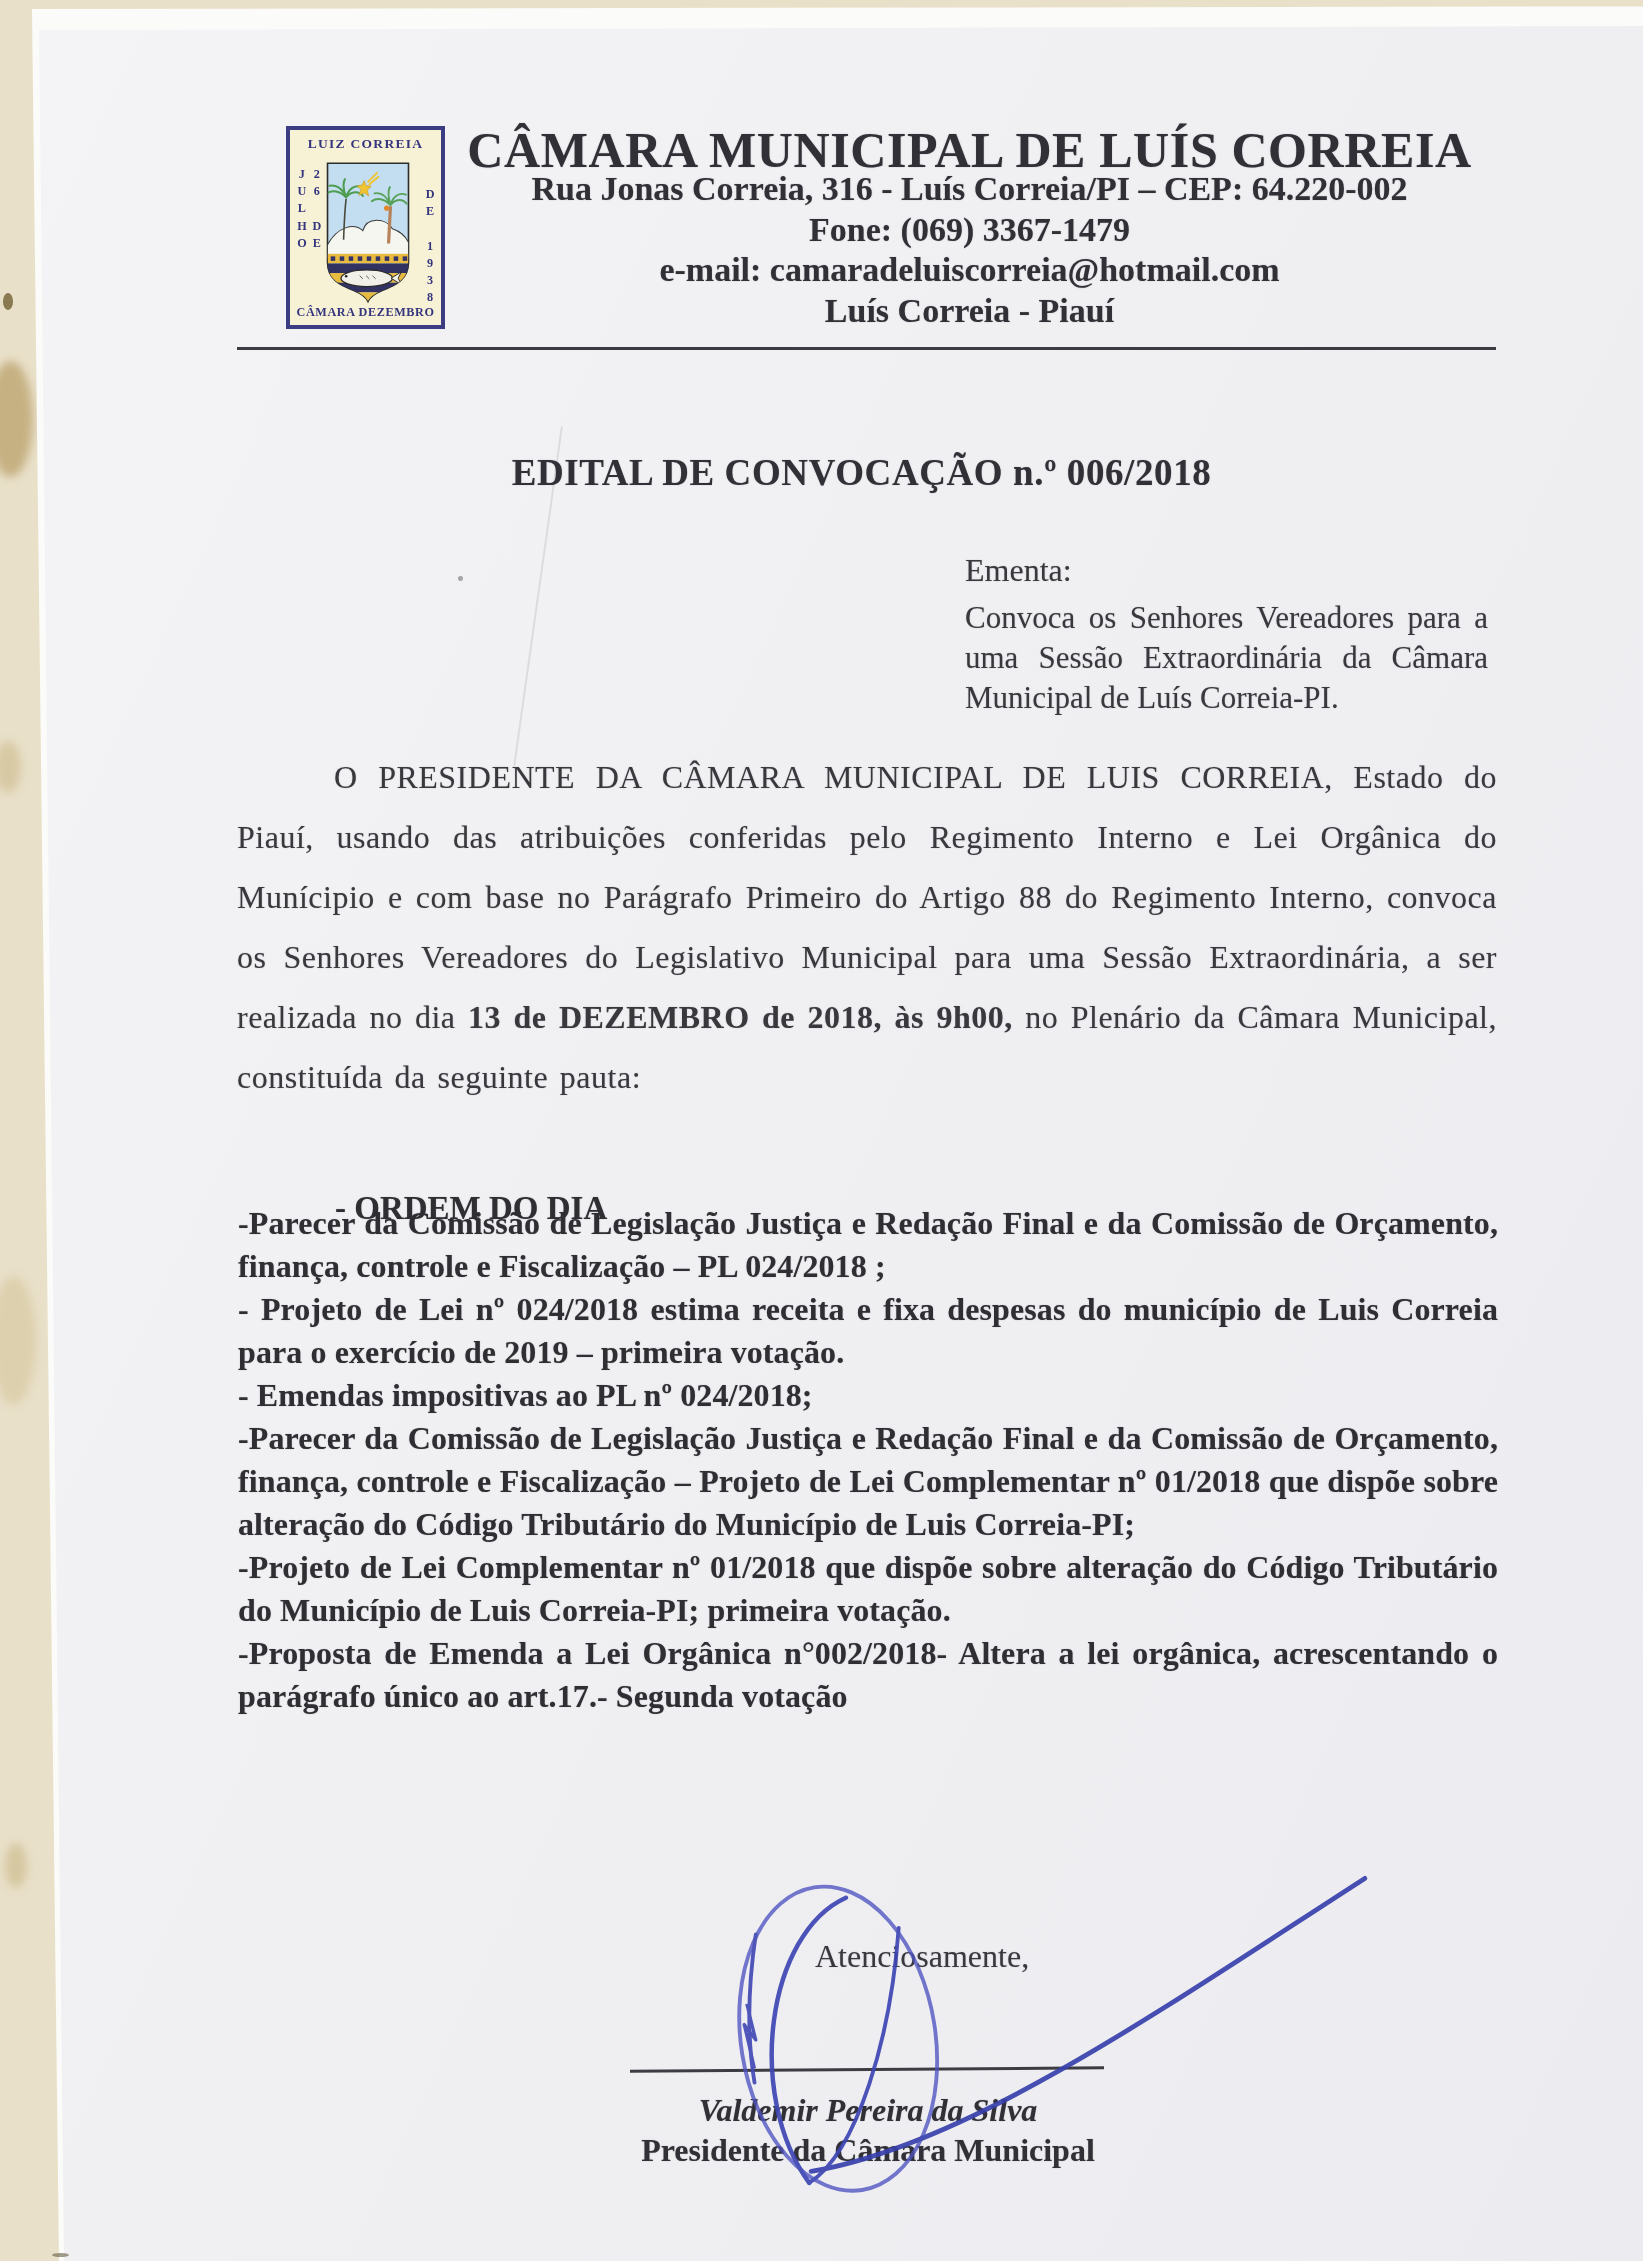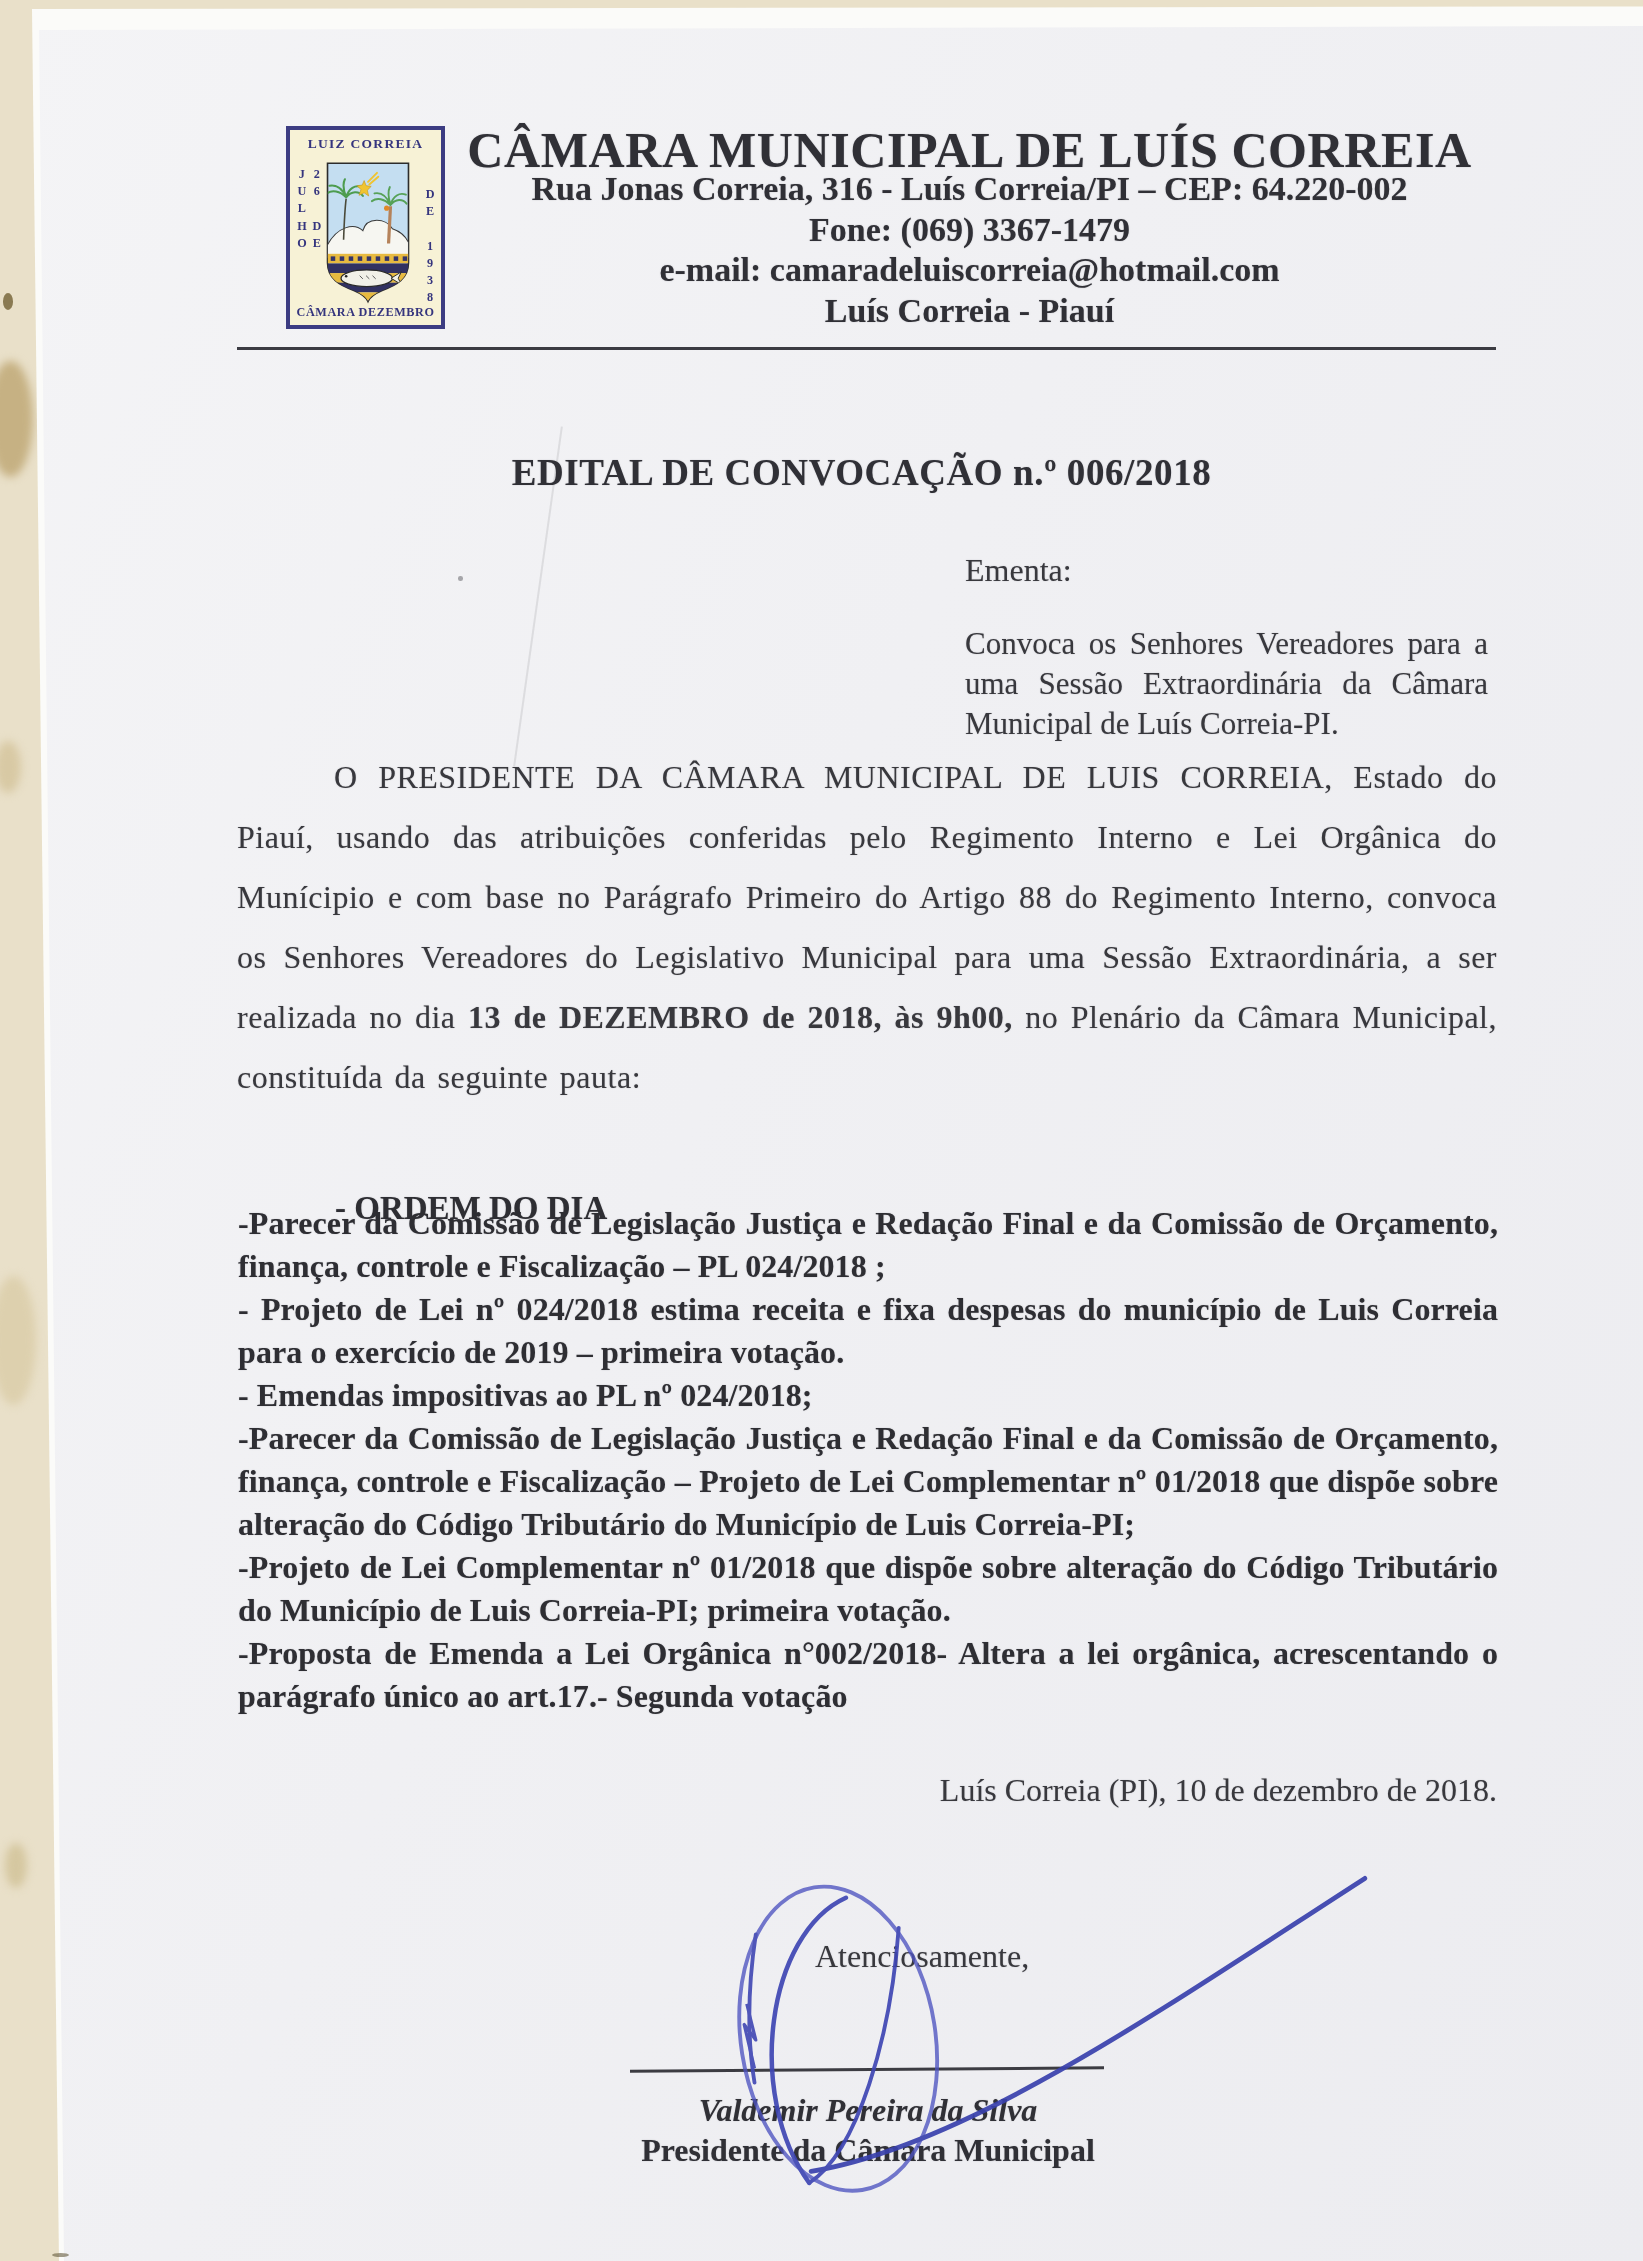--- a/index.html
+++ b/index.html
@@ -48,21 +48,21 @@
   .org-address { top:54px; font-size:34px; }
   .org-phone { top:95px; font-size:34px; }
   .org-email { top:135px; font-size:34px; }
   .org-city { top:176px; font-size:34px; }
   .header-rule { position:absolute; left:237px; top:347px; width:1259px; height:3.2px; background:#3b3b42; }
   
   .doc-title { position:absolute; left:217px; top:451px; width:1289px; text-align:center;
     font-size:37px; font-weight:bold; letter-spacing:0.6px; color:#303036;
     text-shadow:0 0 1.3px rgba(60,60,70,.35); }
   .ementa-label { position:absolute; left:965px; top:552px; font-size:32px; }
-  .ementa-text { position:absolute; left:965px; top:624px; width:523px;
+  .ementa-text { position:absolute; left:965px; top:598px; width:523px;
     font-size:31px; line-height:40px; text-align:justify; }
   .body-par { position:absolute; left:237px; top:747px; width:1260px;
     font-size:32px; line-height:60px; text-align:justify; text-indent:97px;
     letter-spacing:0.5px; word-spacing:3.2px; }
   .ordem-title { position:absolute; left:335px; top:1146px; font-size:33px; font-weight:bold; color:#2e2e33;margin-top:44px; }
   .ordem-list { position:absolute; left:238px; top:1202px; width:1260px;
     font-size:32px; font-weight:bold; line-height:43px; color:#2e2e33; letter-spacing:0.1px; }
   .ordem-list .list-item { text-align:justify; }
   .date-line { position:absolute; left:838px; top:1772px; width:659px; text-align:right; font-size:32px; }
   .closing { position:absolute; left:815px; top:1938px; font-size:32px; }
@@ -173,21 +173,20 @@
   <div class="ordem-title scan-text">- ORDEM DO DIA</div>
   <div class="ordem-list scan-text">
     <div class="list-item">-Parecer da Comissão de Legislação Justiça e Redação Final e da Comissão de Orçamento, finança, controle e Fiscalização – PL 024/2018 ;</div>
     <div class="list-item">- Projeto de Lei nº 024/2018 estima receita e fixa despesas do município de Luis Correia para o exercício de 2019 – primeira votação.</div>
     <div class="list-item">- Emendas impositivas ao PL nº 024/2018;</div>
     <div class="list-item">-Parecer da Comissão de Legislação Justiça e Redação Final e da Comissão de Orçamento, finança, controle e Fiscalização – Projeto de Lei Complementar nº 01/2018 que dispõe sobre alteração do Código Tributário do Município de Luis Correia-PI;</div>
     <div class="list-item">-Projeto de Lei Complementar nº 01/2018 que dispõe sobre alteração do Código Tributário do Município de Luis Correia-PI; primeira votação.</div>
     <div class="list-item">-Proposta de Emenda a Lei Orgânica n°002/2018- Altera a lei orgânica, acrescentando o parágrafo único ao art.17.- Segunda votação</div>
   </div>
 
-  <div class="date-line scan-text">Luís Correia (PI), 10 de dezembro de 2018.</div>
   <div class="closing scan-text">Atenciosamente,</div>
 
   <svg class="sig-svg" width="773" height="412" viewBox="0 0 1200 640">
     <ellipse cx="250" cy="304" rx="151" ry="238" transform="rotate(-9 250 304)" fill="none" stroke="#4d53c0" stroke-width="6" opacity=".85"></ellipse>
     <path d="M262,85 C140,140 105,390 205,528" fill="none" stroke="#3f46b4" stroke-width="7" stroke-linecap="round"></path>
     <path d="M205,528 C280,480 332,300 344,132" fill="none" stroke="#3f46b4" stroke-width="6" stroke-linecap="round"></path>
     <path d="M122,142 C110,222 108,300 120,372" fill="none" stroke="#434ab5" stroke-width="6" stroke-linecap="round"></path>
     <path d="M108,250 L122,306 L104,282 L120,350" fill="none" stroke="#434ab5" stroke-width="5" stroke-linejoin="round"></path>
     <path d="M208,510 C450,470 750,260 1068,55" fill="none" stroke="#3941ad" stroke-width="7.5" stroke-linecap="round"></path>
   </svg>

